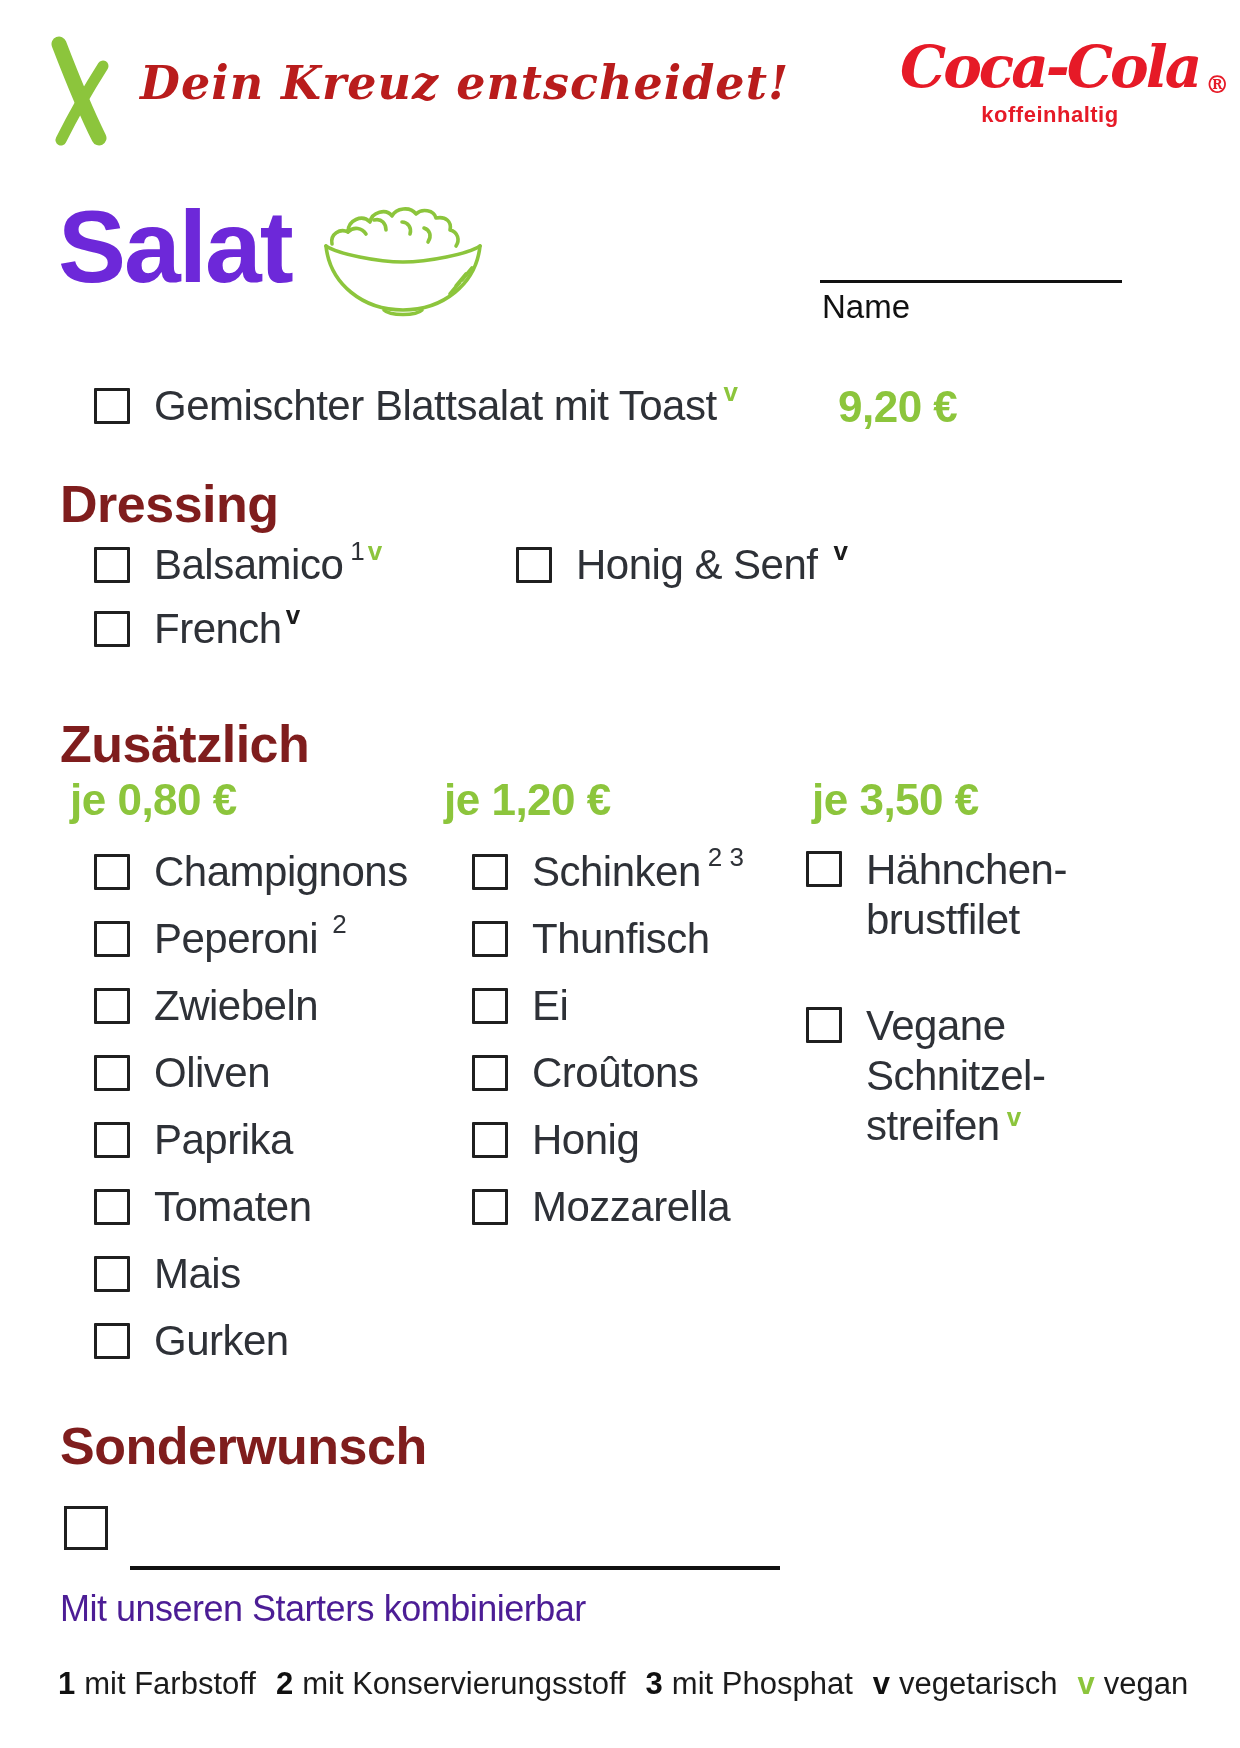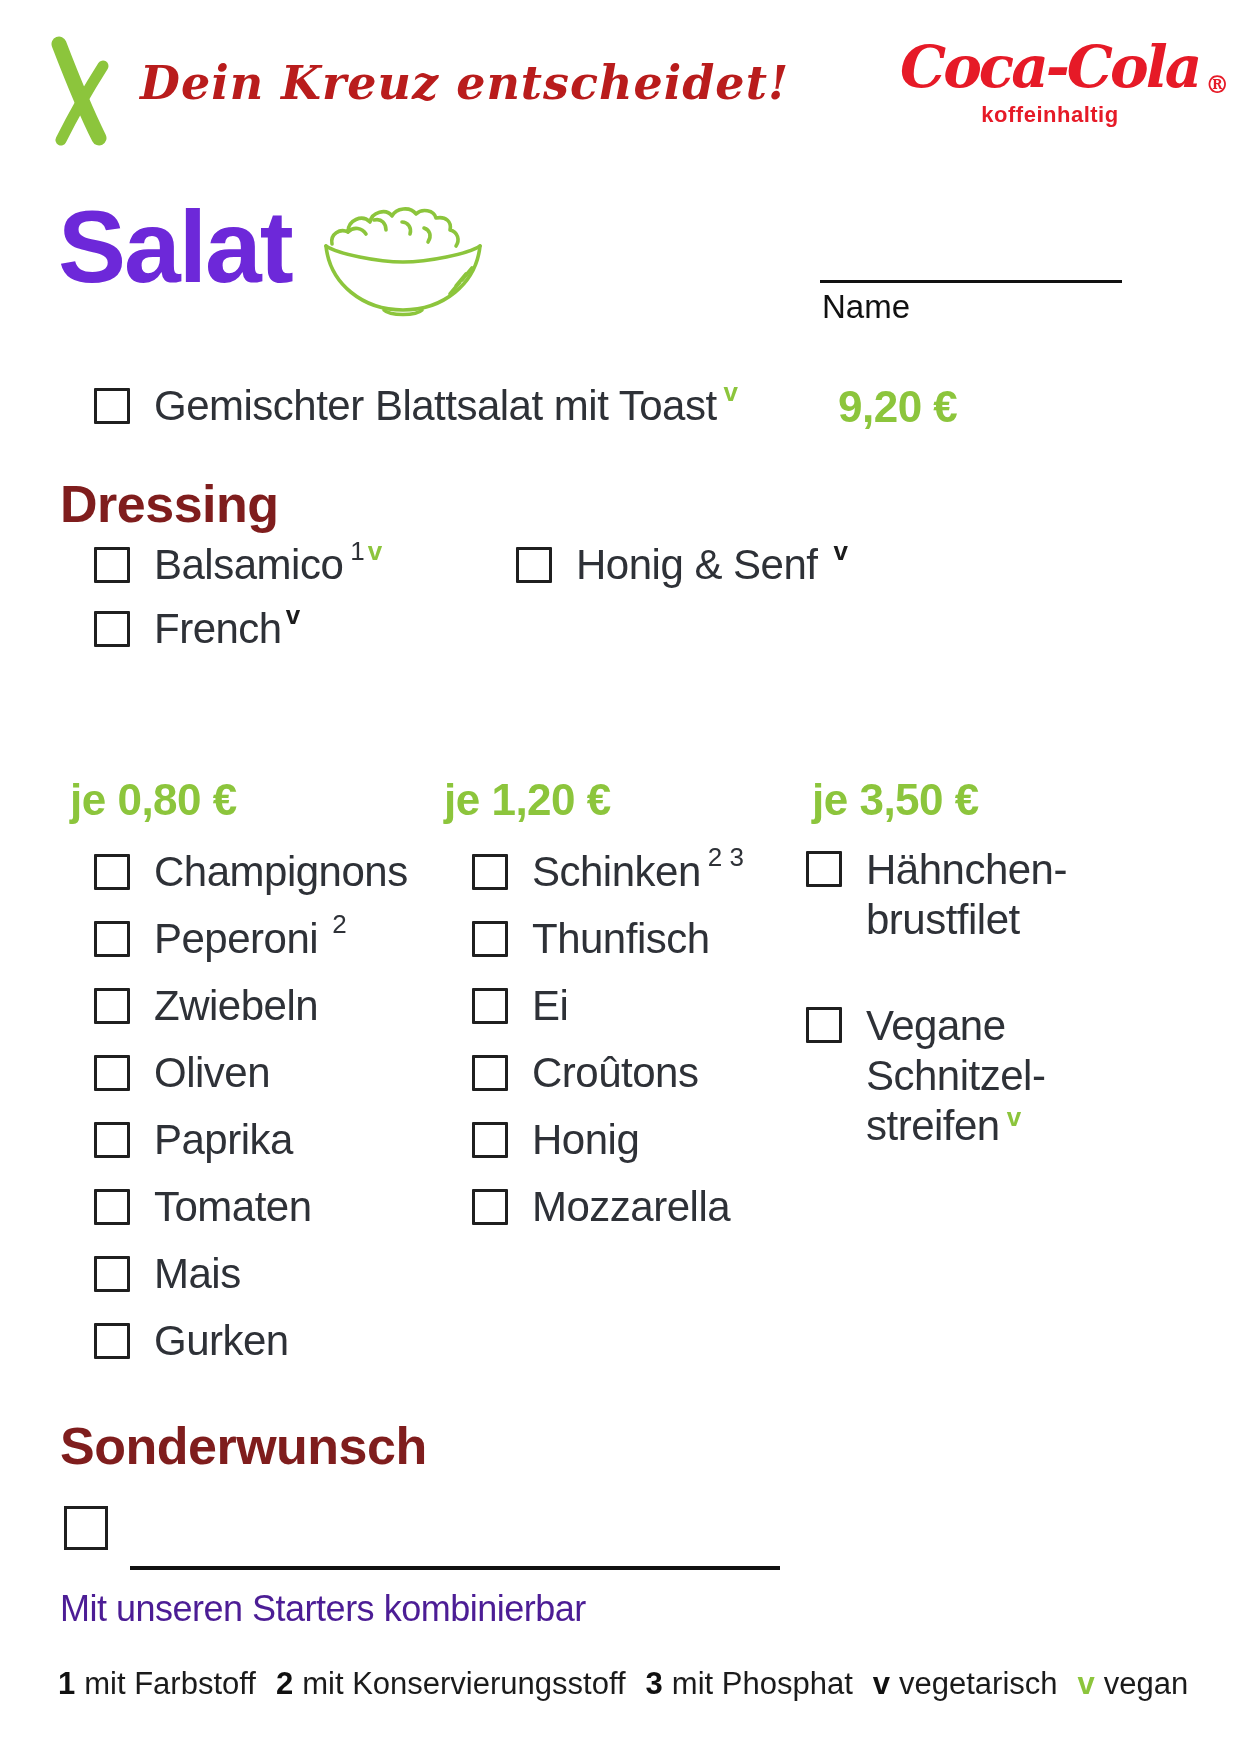--- a/index.html
+++ b/index.html
@@ -122,20 +122,21 @@
     <span class="box"></span>
     <span class="lbl">Honig &amp; Senf</span>
     <span class="sup" style="margin-left:16px;">v</span>
   </div>
   <div class="abs row" style="left:62px; top:605px;">
     <span class="box"></span>
     <span class="lbl">French</span>
     <span class="sup" style="margin-left:4px;">v</span>
   </div>
 
+  <div class="abs heading" style="left:60px; top:714px;">Zusätzlich</div>
 
   <div class="abs price" style="left:70px; top:775px;">je 0,80 €</div>
   <div class="abs price" style="left:444px; top:775px;">je 1,20 €</div>
   <div class="abs price" style="left:812px; top:775px;">je 3,50 €</div>
 
   <div class="abs col" style="left:62px; top:838px;">
     <div class="row">
       <span class="box"></span>
       <span class="lbl">Champignons</span>
     </div>

